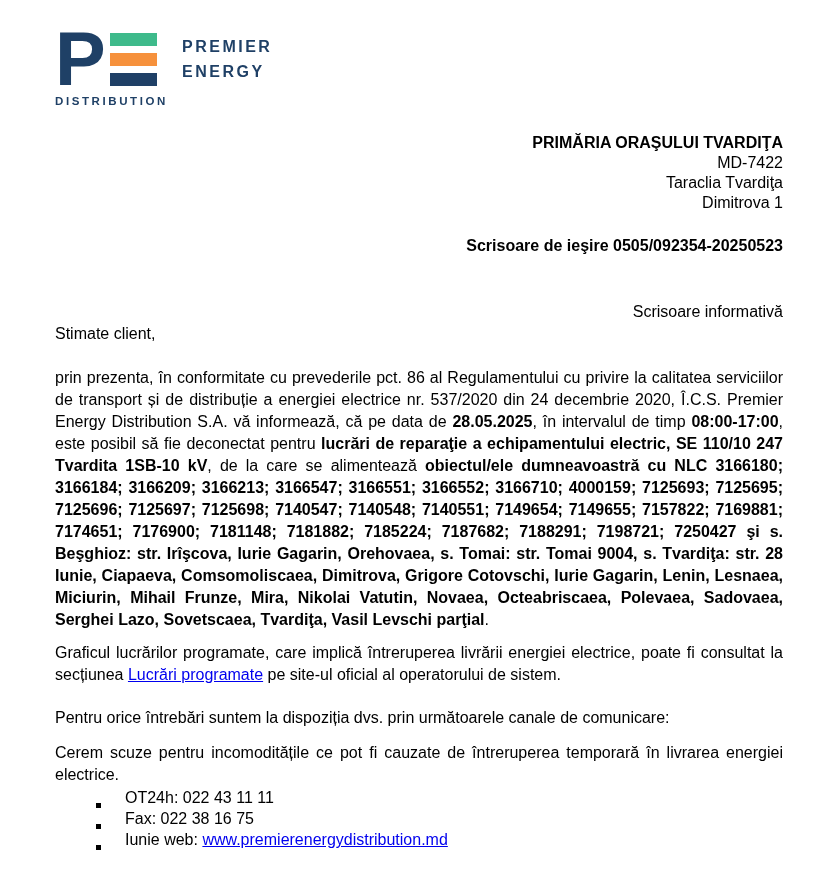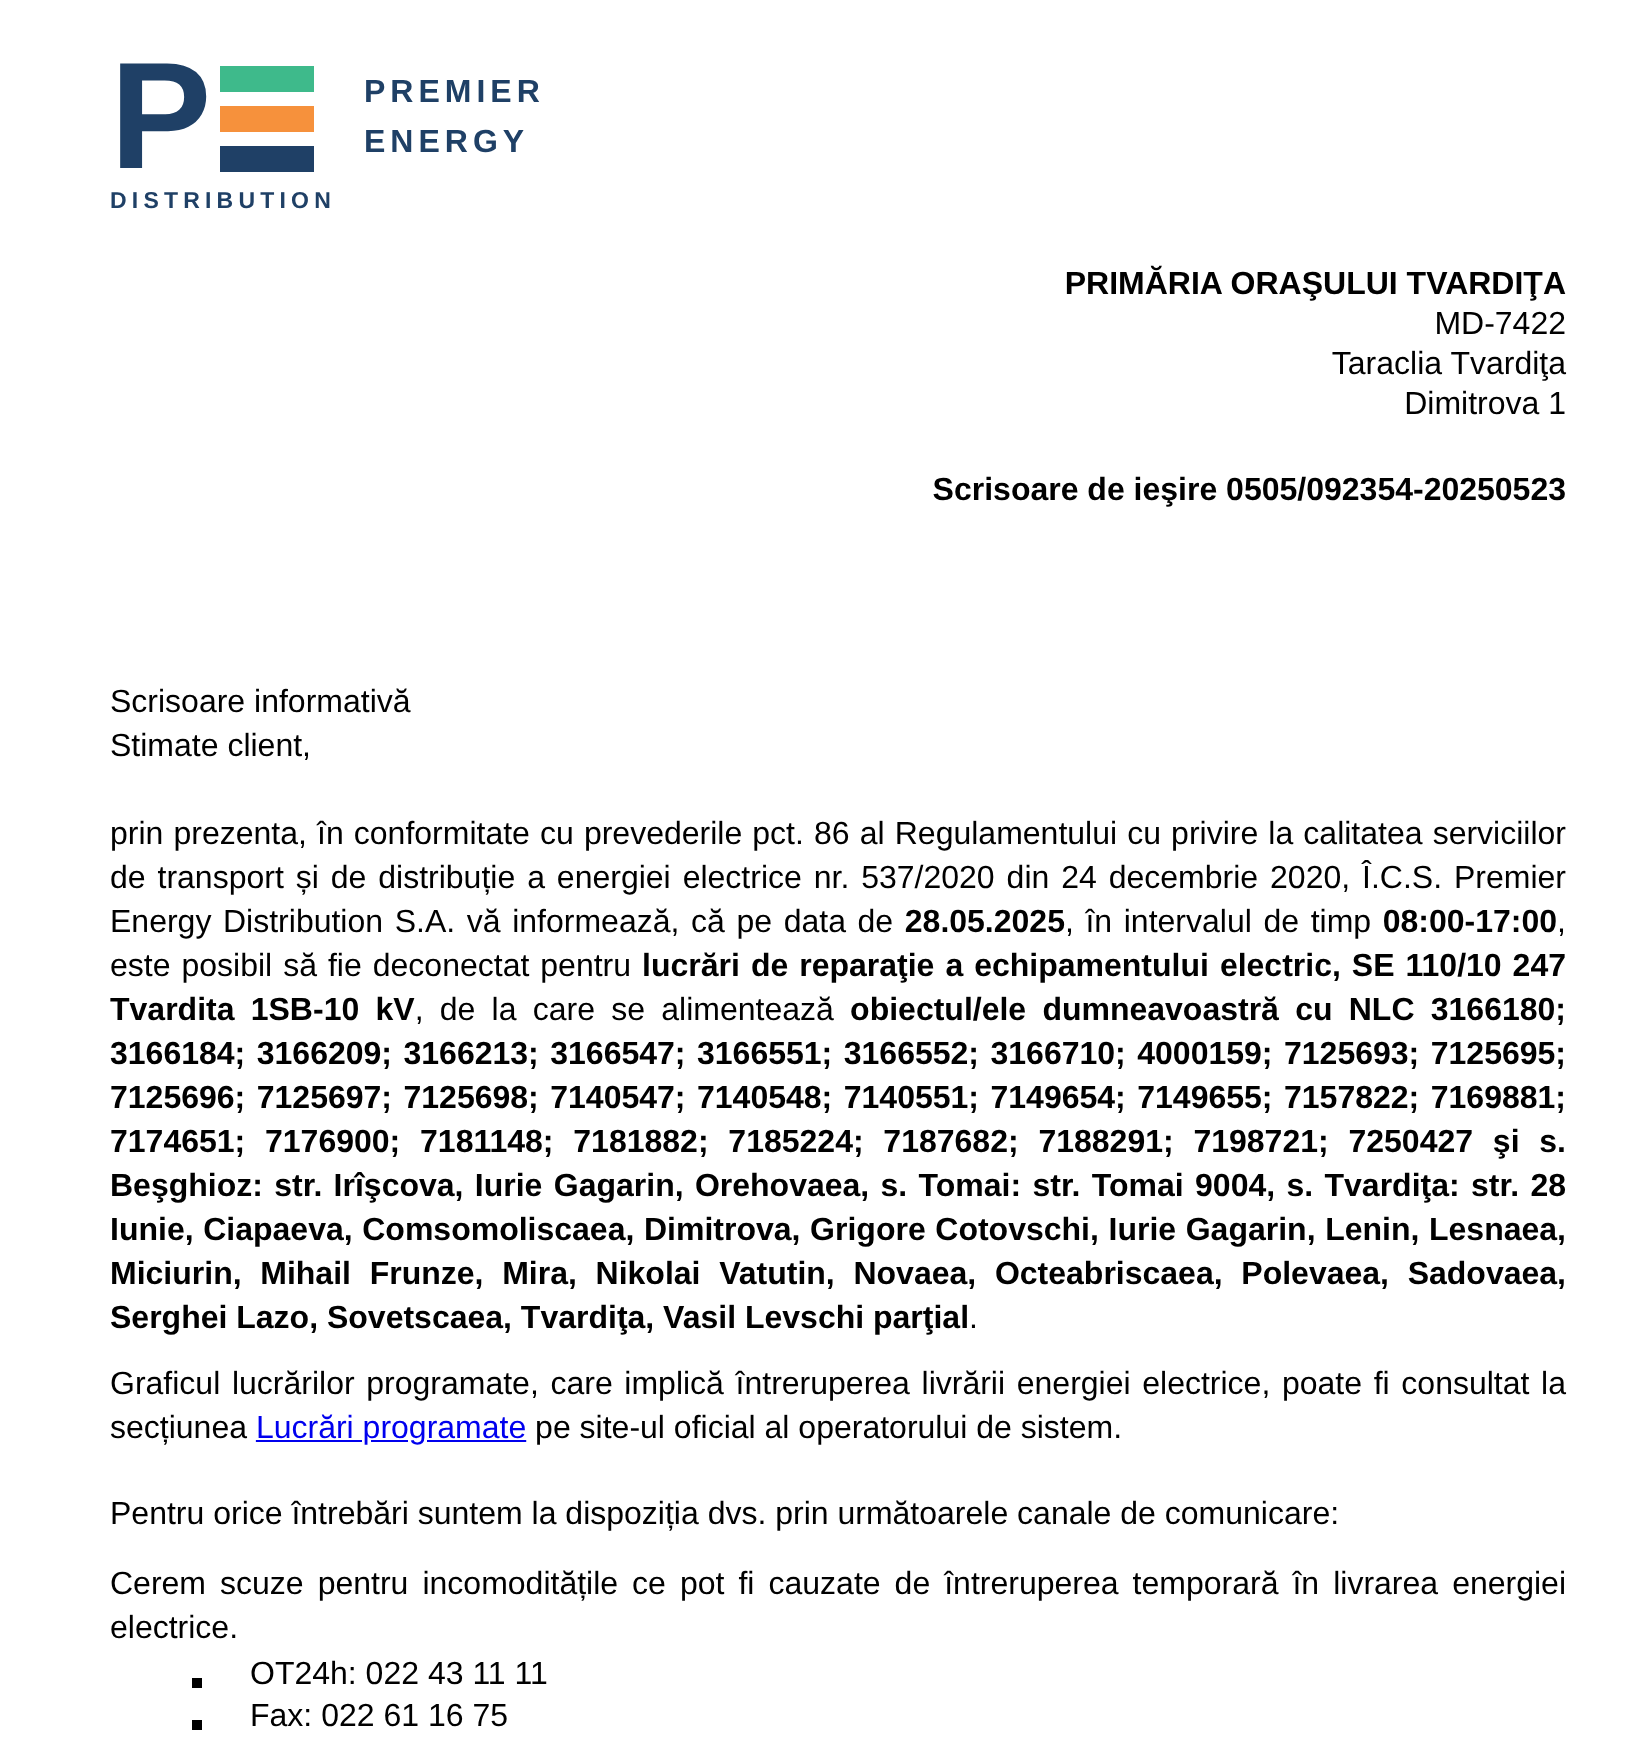--- a/index.html
+++ b/index.html
@@ -49,32 +49,32 @@
   .logo-word {
     margin-left: 14px; padding-top: 4px;
     font-weight: bold; font-size: 16px; line-height: 25px;
     letter-spacing: 2.5px; color: var(--navy);
   }
 
   
   .recipient { margin-top: 26px; text-align: right; line-height: 20px; }
   .recipient-name { font-weight: bold; }
   .reference { margin-top: 22px; font-weight: bold; line-height: 22px; text-align: right; }
-  .title { margin-top: 84px; text-align: left; line-height: 22px; }
+  .title { margin-top: 44px; text-align: right; line-height: 22px; }
   .salutation { line-height: 22px; }
   .para { margin: 0; text-align: justify; line-height: 22px; }
   .p1 { margin-top: 22px; }
   .p2 { margin-top: 11px; }
   .p3 { margin-top: 13px; }
   .p4 { margin-top: 21px; }
   b { font-weight: bold; }
   a { color: var(--link); text-decoration: underline; cursor: pointer; }
 
   .contact-list { margin: 1px 0 0 0; padding: 0; list-style: none; }
-  .contact-list li { display: flex; align-items: center; line-height: 21px; }
+  .contact-list li { display: flex; align-items: flex-end; line-height: 21px; }
   .bullet {
     width: 5px; height: 5px; background: #000;
     margin: 8px 24px 0 41px; flex: 0 0 auto;
   }
 </style>
 </head>
 <body>
 
 <div class="page">
 
@@ -116,21 +116,21 @@
 
   <p class="para p3">Cerem scuze pentru incomoditățile ce pot fi cauzate de întreruperea temporară în livrarea energiei electrice.</p>
 
   <ul class="contact-list">
     <li>
       <span class="bullet"></span>
       <span>OT24h: 022 43 11 11</span>
     </li>
     <li>
       <span class="bullet"></span>
-      <span>Fax: 022 61 16 75</span>
+      <span>Fax: 022 38 16 75</span>
     </li>
     <li>
       <span class="bullet"></span>
       <span><span>Iunie web: </span><a>www.premierenergydistribution.md</a></span>
     </li>
   </ul>
 
 </div>
 
 </body></html>

